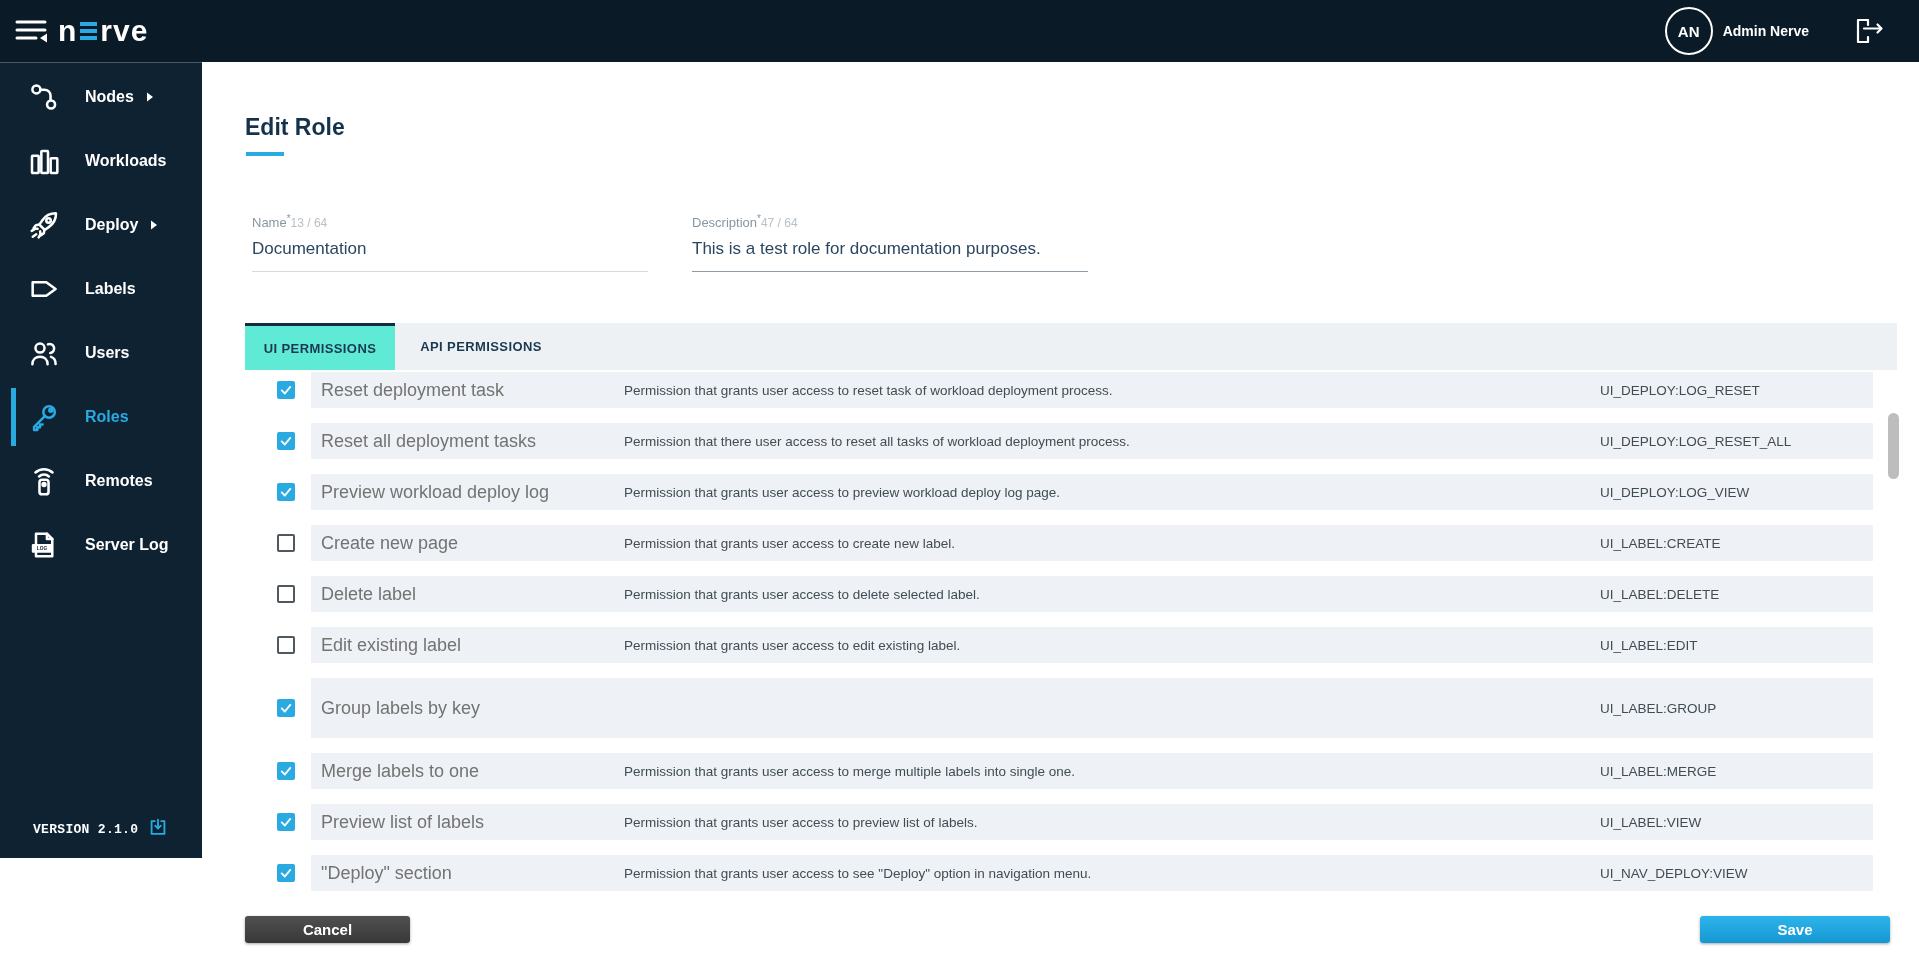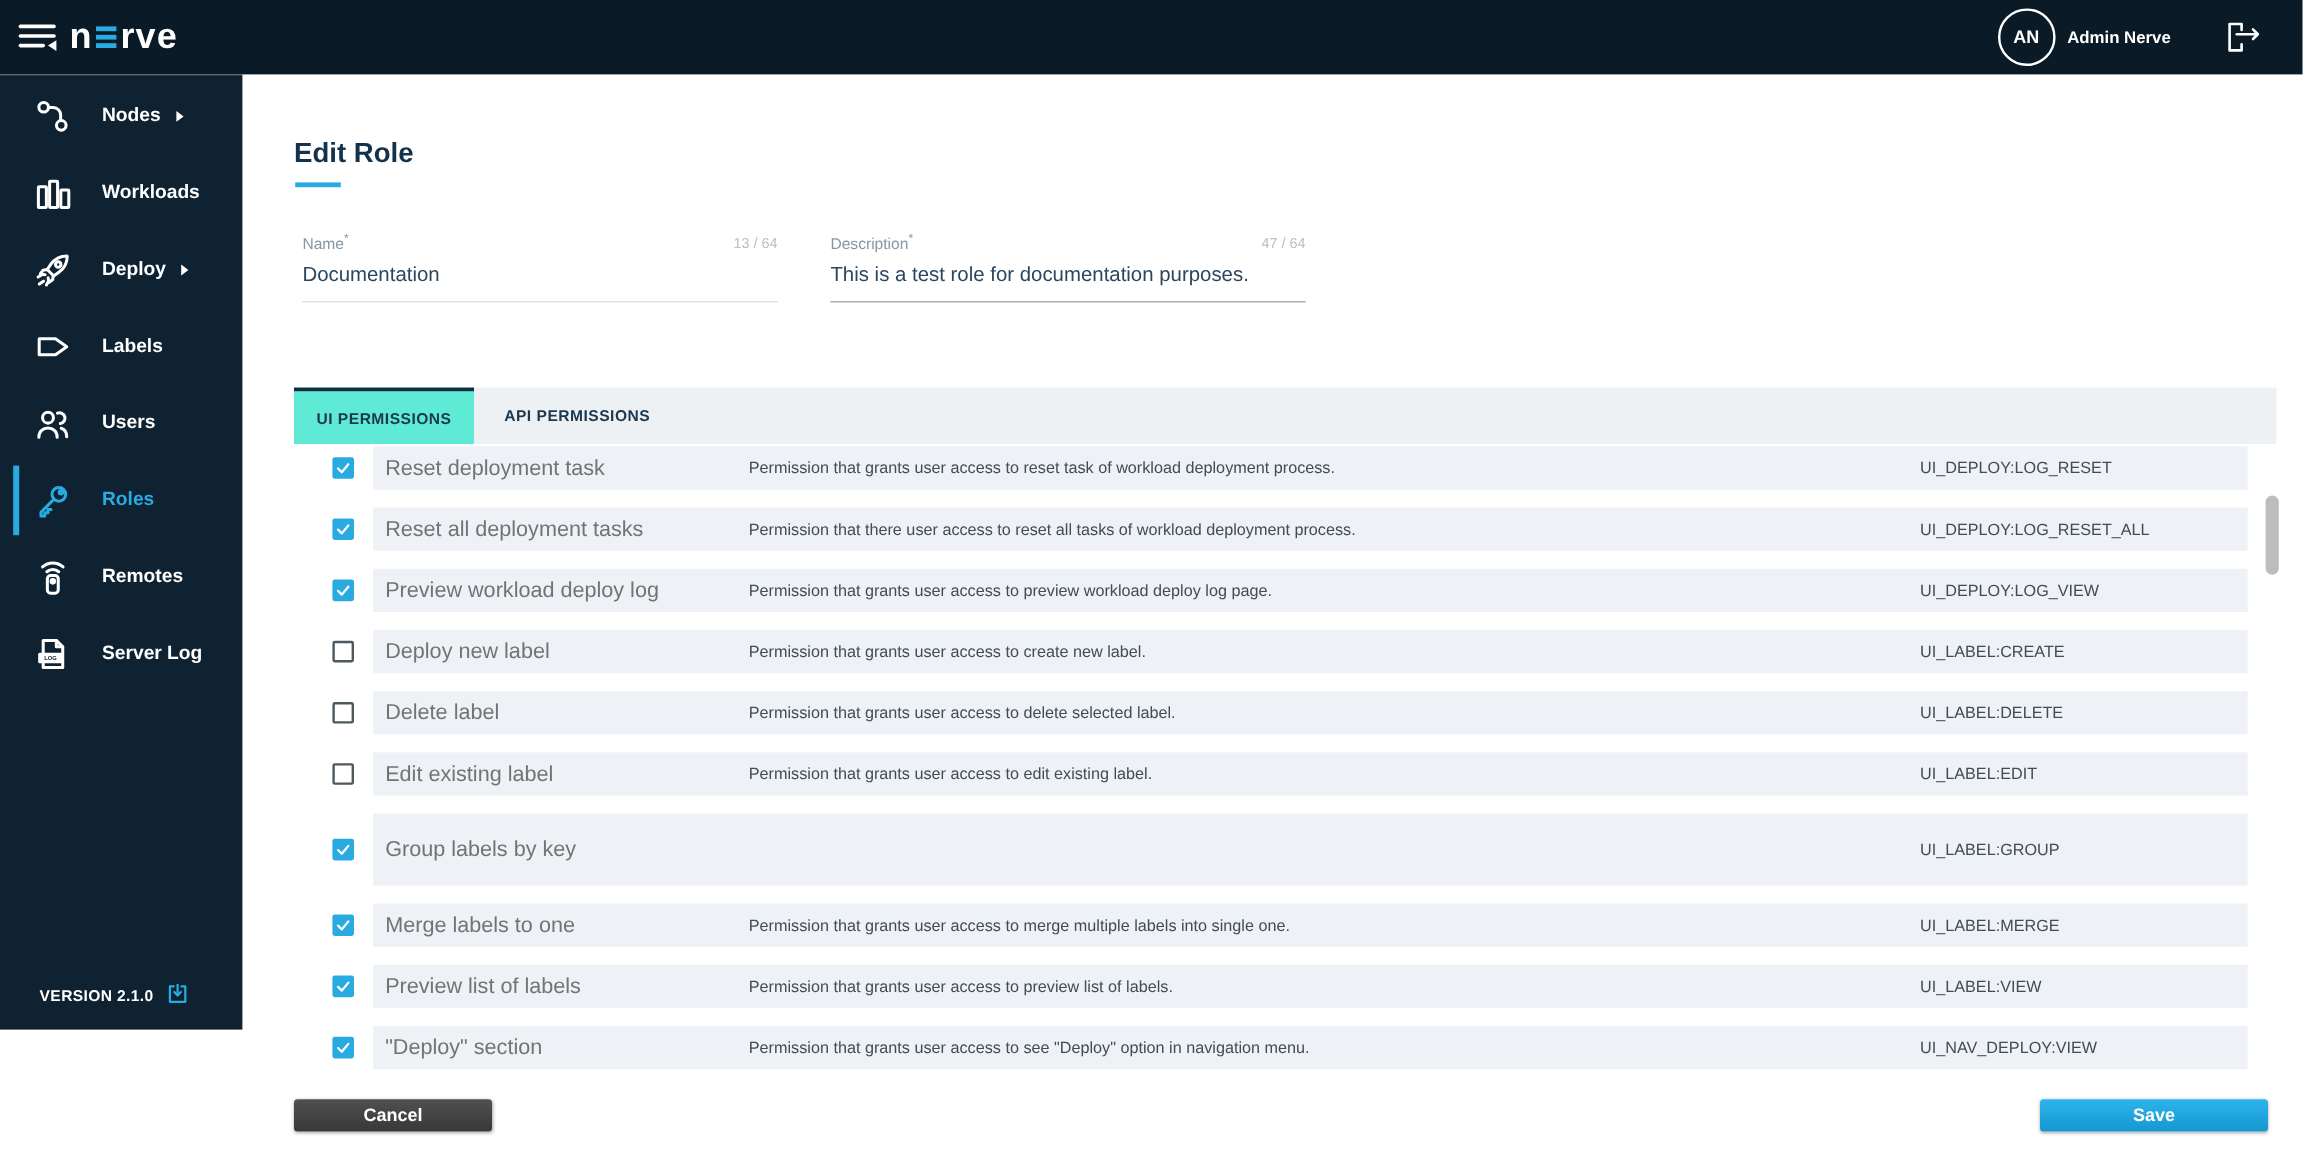--- a/index.html
+++ b/index.html
@@ -19,31 +19,31 @@
   
   .sidebar{position:absolute;left:0;top:62px;width:202px;height:796px;background:var(--sidebar-bg);border-top:1px solid rgba(255,255,255,0.25);box-sizing:border-box;}
   .nav{padding-top:2px;}
   .nav-item{position:relative;height:64px;display:flex;align-items:center;cursor:pointer;}
   .nav-icon{position:absolute;left:26px;top:50%;transform:translateY(-50%);width:36px;height:36px;display:flex;align-items:center;justify-content:center;}
   .nav-icon svg{width:32px;height:32px;}
   .nav-label{margin-left:85px;color:#fff;font-size:16px;font-weight:bold;}
   .nav-chevron{margin-left:12px;display:flex;align-items:center;}
   .nav-item.active .nav-label{color:var(--accent);}
   .nav-item.active::before{content:"";position:absolute;left:11px;top:3px;bottom:3px;width:5px;background:var(--accent);}
-  .version{position:absolute;left:33px;bottom:16px;display:flex;align-items:center;gap:9px;color:#fff;font-size:13px;font-weight:bold;letter-spacing:.3px;}
+  .version{position:absolute;left:33px;bottom:16px;display:flex;align-items:center;gap:9px;color:#fff;font-size:13px;font-weight:bold;letter-spacing:.3px;font-family:Liberation Mono, monospace;}
   .version svg{width:22px;height:22px;cursor:pointer;}
 
   
   .page-title{position:absolute;left:245px;top:114px;margin:0;font-size:23px;font-weight:bold;color:var(--title-text);}
   .title-underline{position:absolute;left:246px;top:152px;width:38px;height:4px;background:var(--accent);}
 
   .field{position:absolute;top:188px;width:396px;border-bottom:1px solid #d4dade;padding-bottom:8px;}
   .field.name{left:252px;}
   .field.desc{left:692px;border-bottom-color:#8e9ba4;}
-  .f-head{display:flex;justify-content:space-between;align-items:flex-end;height:22px;}
+  .f-head{display:flex;align-items:flex-end;height:22px;margin-top:20px;}
   .f-label{font-size:13px;color:#8796a1;}
   .f-label sup{font-size:10px;}
   .f-counter{font-size:12px;color:#b7c0c7;}
   .f-value{margin-top:9px;font-size:17px;color:#2b4760;white-space:nowrap;overflow:hidden;height:24px;cursor:text;}
 
   
   .tabbar{position:absolute;left:245px;top:323px;width:1652px;height:47px;background:var(--tab-band-bg);display:flex;}
   .tab{display:flex;align-items:center;justify-content:center;font-size:13px;font-weight:bold;color:#1b3850;letter-spacing:.4px;cursor:pointer;box-sizing:border-box;}
   .tab.active{width:150px;background:#5eead4;border-top:3px solid #132c42;}
   .tab.inactive{width:172px;}
@@ -292,21 +292,21 @@
       <span class="cell cell-desc">Permission that grants user access to preview workload deploy log page.</span>
       <span class="cell cell-code">UI_DEPLOY:LOG_VIEW</span>
     </div>
   </div>
 
   <div class="perm-row">
     <span class="checkbox">
       
     </span>
     <div class="row-content">
-      <span class="cell cell-name">Deploy new label</span>
+      <span class="cell cell-name">Create new page</span>
       <span class="cell cell-desc">Permission that grants user access to create new label.</span>
       <span class="cell cell-code">UI_LABEL:CREATE</span>
     </div>
   </div>
 
   <div class="perm-row">
     <span class="checkbox">
       
     </span>
     <div class="row-content">

